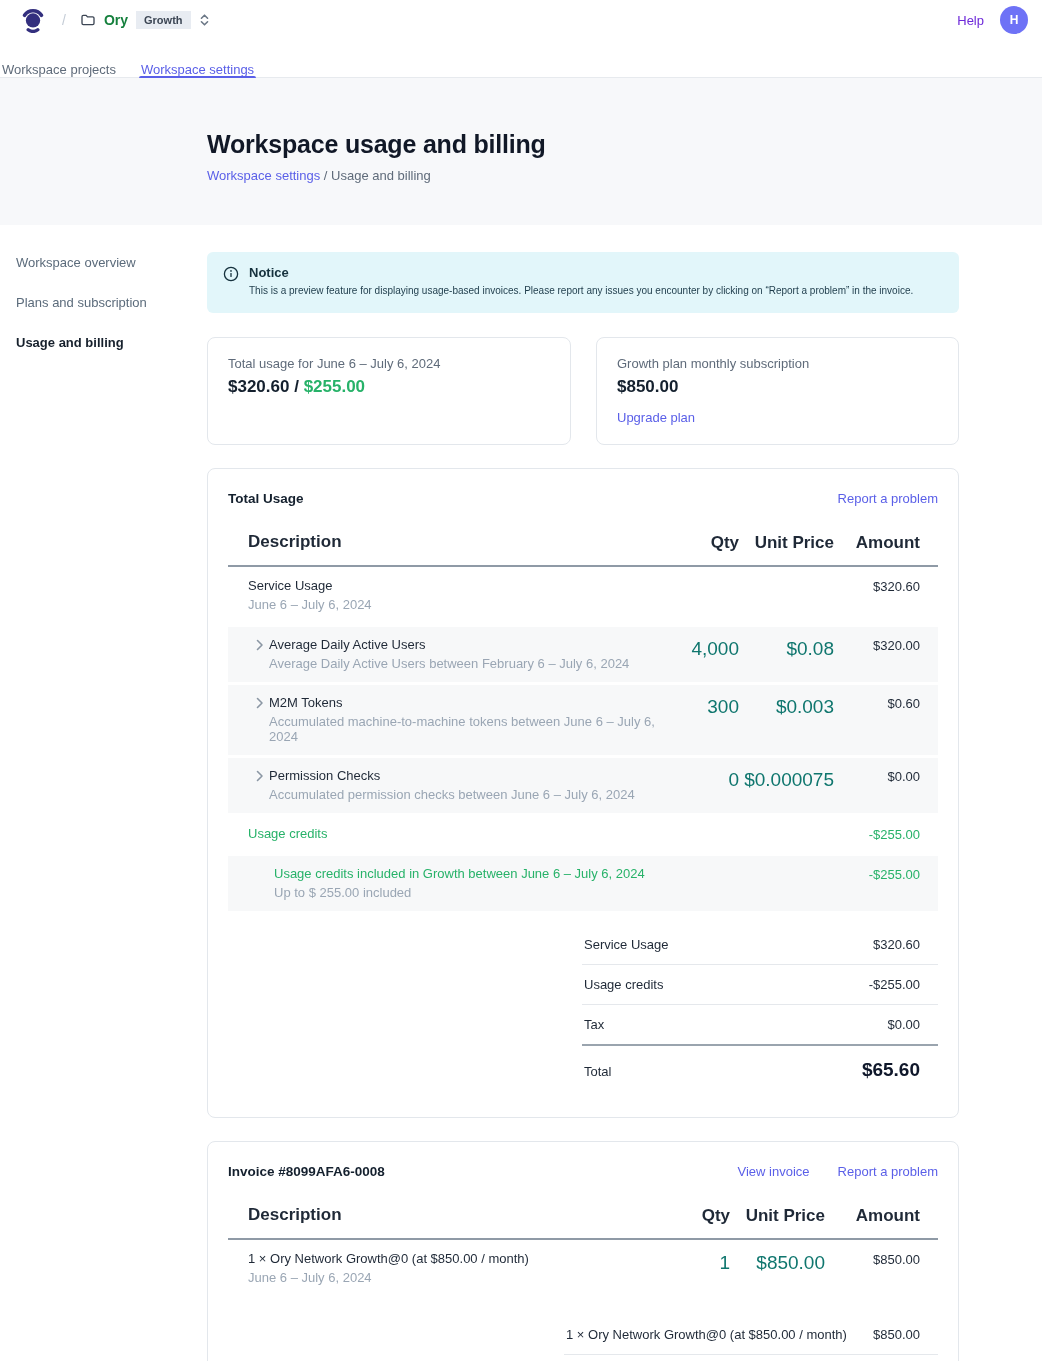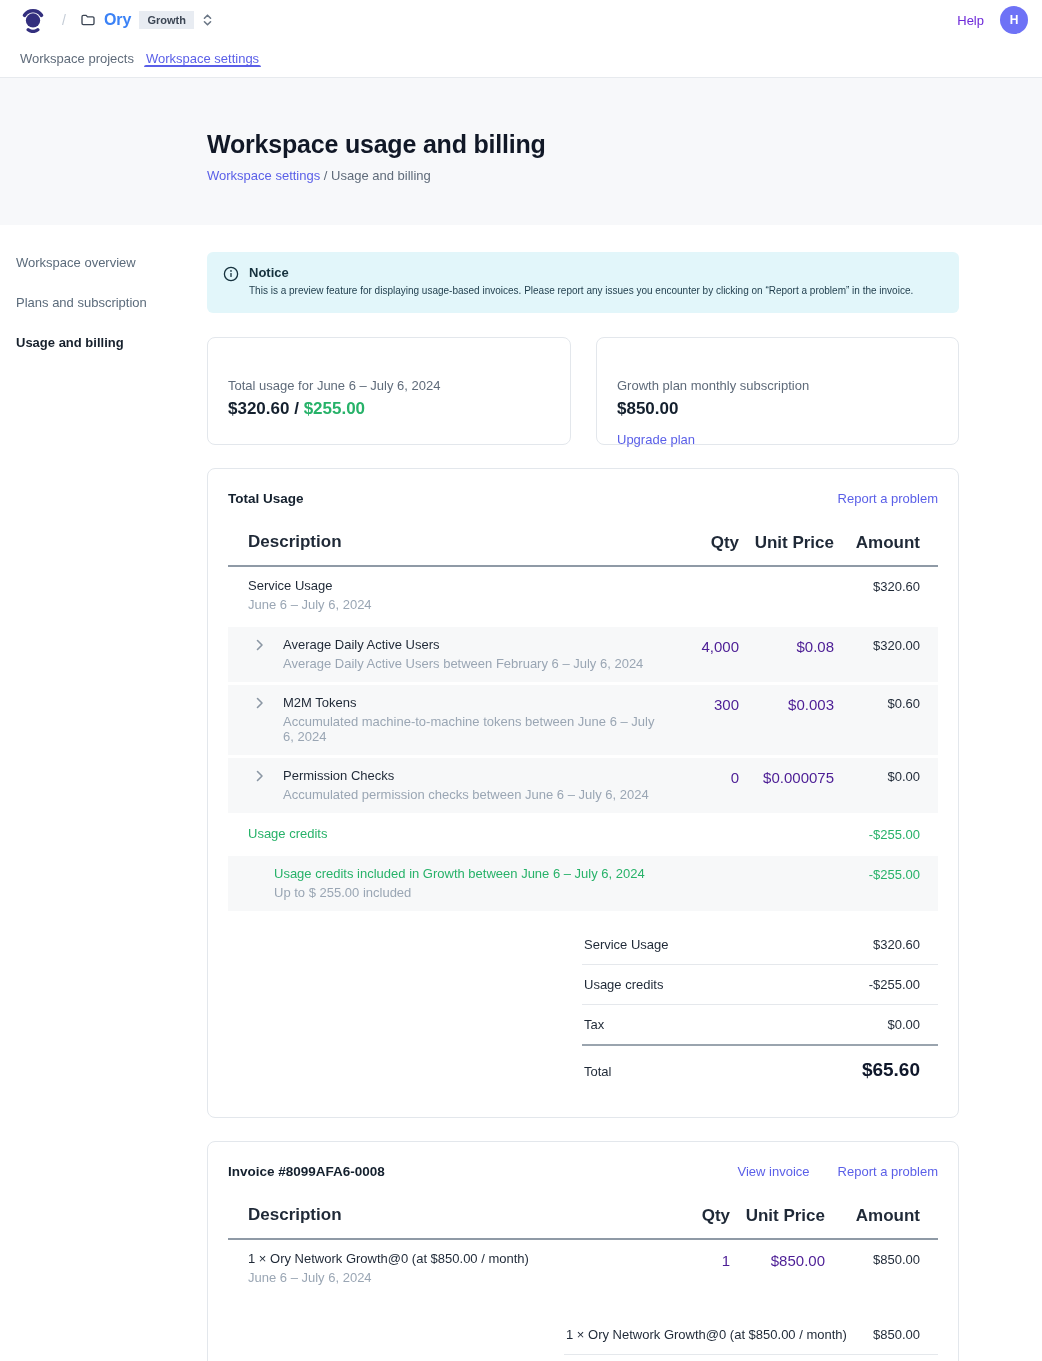--- a/index.html
+++ b/index.html
@@ -4,28 +4,28 @@
 <style>
   * { margin:0; padding:0; box-sizing:border-box; }
   html,body { background:#ffffff; font-family:"Liberation Sans", sans-serif; color:#1f2937; }
   body { width:1042px; min-height:1361px; margin:0 auto; position:relative; }
 
   
   .topbar { height:40px; display:flex; align-items:center; padding:0 14px 0 20px; }
   .logo { width:26px; height:26px; display:flex; align-items:center; }
   .bc-sep { color:#c4ccd6; font-size:14px; margin:0 14px 0 16px; }
   .ws-switch { display:flex; align-items:center; gap:8px; cursor:pointer; }
-  .ws-name { font-size:16px; font-weight:600; color:#3b82f6; }
+  .ws-name { font-size:14px; font-weight:600; color:#15803d; }
   .plan-badge { background:#e8ecf2; color:#3c4654; font-size:11px; font-weight:600; padding:3px 8px; border-radius:0; }
   .topbar-right { margin-left:auto; display:flex; align-items:center; gap:16px; }
   .help-link { font-size:13px; color:#6d28d9; cursor:pointer; }
   .avatar { width:28px; height:28px; border-radius:50%; background:#6e72f6; color:#fff; font-size:12px; font-weight:600; display:flex; align-items:center; justify-content:center; cursor:pointer; }
 
   
-  .tabbar { height:38px; display:flex; align-items:center; padding-left:18px; border-bottom:1px solid #e7eaee; gap:8px; }
+  .tabbar { height:38px; display:flex; align-items:flex-end; border-bottom:1px solid #e7eaee; gap:21px; }
   .tab { font-size:13px; color:#5f6b7a; display:flex; align-items:center; cursor:pointer; position:relative; padding:0 2px; }
   .tab.active { color:#5a5fe8; font-weight:500; }
   .tab.active::after { content:""; position:absolute; left:0; right:0; bottom:-1px; height:2px; background:#5a5fe8; border-radius:2px 2px 0 0; }
 
   
   .hero { background:#f7f8fa; height:147px; padding:52px 0 0 207px; }
   .hero h1 { font-size:25px; font-weight:700; color:#111827; letter-spacing:-0.2px; }
   .hero .crumbs { margin-top:9px; font-size:13px; color:#5f6b7a; }
   .hero .crumbs a { color:#5a5fe8; text-decoration:none; cursor:pointer; }
 
@@ -37,21 +37,21 @@
   .main { width:752px; padding-top:27px; padding-bottom:20px; }
 
   
   .notice { background:#e2f6fa; border-radius:6px; padding:13px 20px 14px 16px; display:flex; gap:10px; }
   .notice .icn { flex-shrink:0; padding-top:1px; }
   .notice-title { font-size:13px; font-weight:700; color:#15313d; }
   .notice-body { font-size:10px; color:#1d3b4a; line-height:1.6; margin-top:3px; max-width:690px; }
 
   
   .stat-row { display:flex; gap:25px; margin-top:24px; }
-  .stat-card { border:1px solid #e3e7ec; border-radius:8px; height:108px; padding:40px 20px; }
+  .stat-card { border:1px solid #e3e7ec; border-radius:8px; height:108px; padding:18px 20px; }
   .stat-card.c1 { width:364px; }
   .stat-card.c2 { width:363px; }
   .stat-label { font-size:13px; color:#5f6b7a; }
   .stat-value { font-size:17px; font-weight:600; color:#14202e; margin-top:6px; }
   .stat-value .green { color:#27b269; }
   .stat-link { font-size:13px; color:#5a5fe8; margin-top:13px; display:inline-block; cursor:pointer; }
 
   
   .card { border:1px solid #e3e7ec; border-radius:8px; margin-top:23px; padding:22px 20px 24px; }
   .card-head { display:flex; align-items:center; }
@@ -59,27 +59,27 @@
   .card-links { margin-left:auto; display:flex; gap:28px; }
   .plink { font-size:13px; color:#5a5fe8; cursor:pointer; }
 
   
   .utable { margin-top:16px; }
   .urow { display:grid; grid-template-columns:1fr 80px 95px 104px; align-items:flex-start; }
   .urow.inv { grid-template-columns:1fr 60px 95px 113px; }
   .uhead { padding:10px 0 12px; border-bottom:2px solid #8f9aa6; }
   .uhead > div { font-size:17px; font-weight:600; color:#1f2937; }
   .cdesc { padding-left:20px; }
-  .cnum { text-align:right; font-size:15px; color:#4c1d95; padding-top:1px; }
+  .cnum { text-align:right; font-size:19px; color:#0f766e; padding-top:1px; }
   .camt { text-align:right; font-size:13px; color:#1f2937; padding-right:18px; padding-top:1px; }
   .rtitle { font-size:13px; color:#1f2937; }
   .rsub { font-size:13px; color:#9aa6b4; margin-top:4px; }
   .row-plain { padding:11px 0 12px; }
   .row-shade { background:#f7f8f9; padding:10px 0 11px; margin-top:3px; }
-  .child { display:flex; gap:19px; padding-left:27px; }
+  .child { display:flex; gap:5px; padding-left:27px; }
   .chev { color:#8b97a4; flex-shrink:0; padding-top:2px; cursor:pointer; }
   .green-t { color:#27b269 !important; }
   .row-credit { padding:10px 0 11px; margin-top:3px; }
   .indent { padding-left:46px; }
 
   
   .summary { width:356px; margin-left:auto; margin-top:14px; }
   .srow { display:flex; align-items:baseline; padding:12px 0; border-bottom:1px solid #e5e8ec; }
   .srow .lab { font-size:13px; color:#1f2937; padding-left:2px; }
   .srow .val { margin-left:auto; font-size:13px; color:#1f2937; padding-right:18px; }

